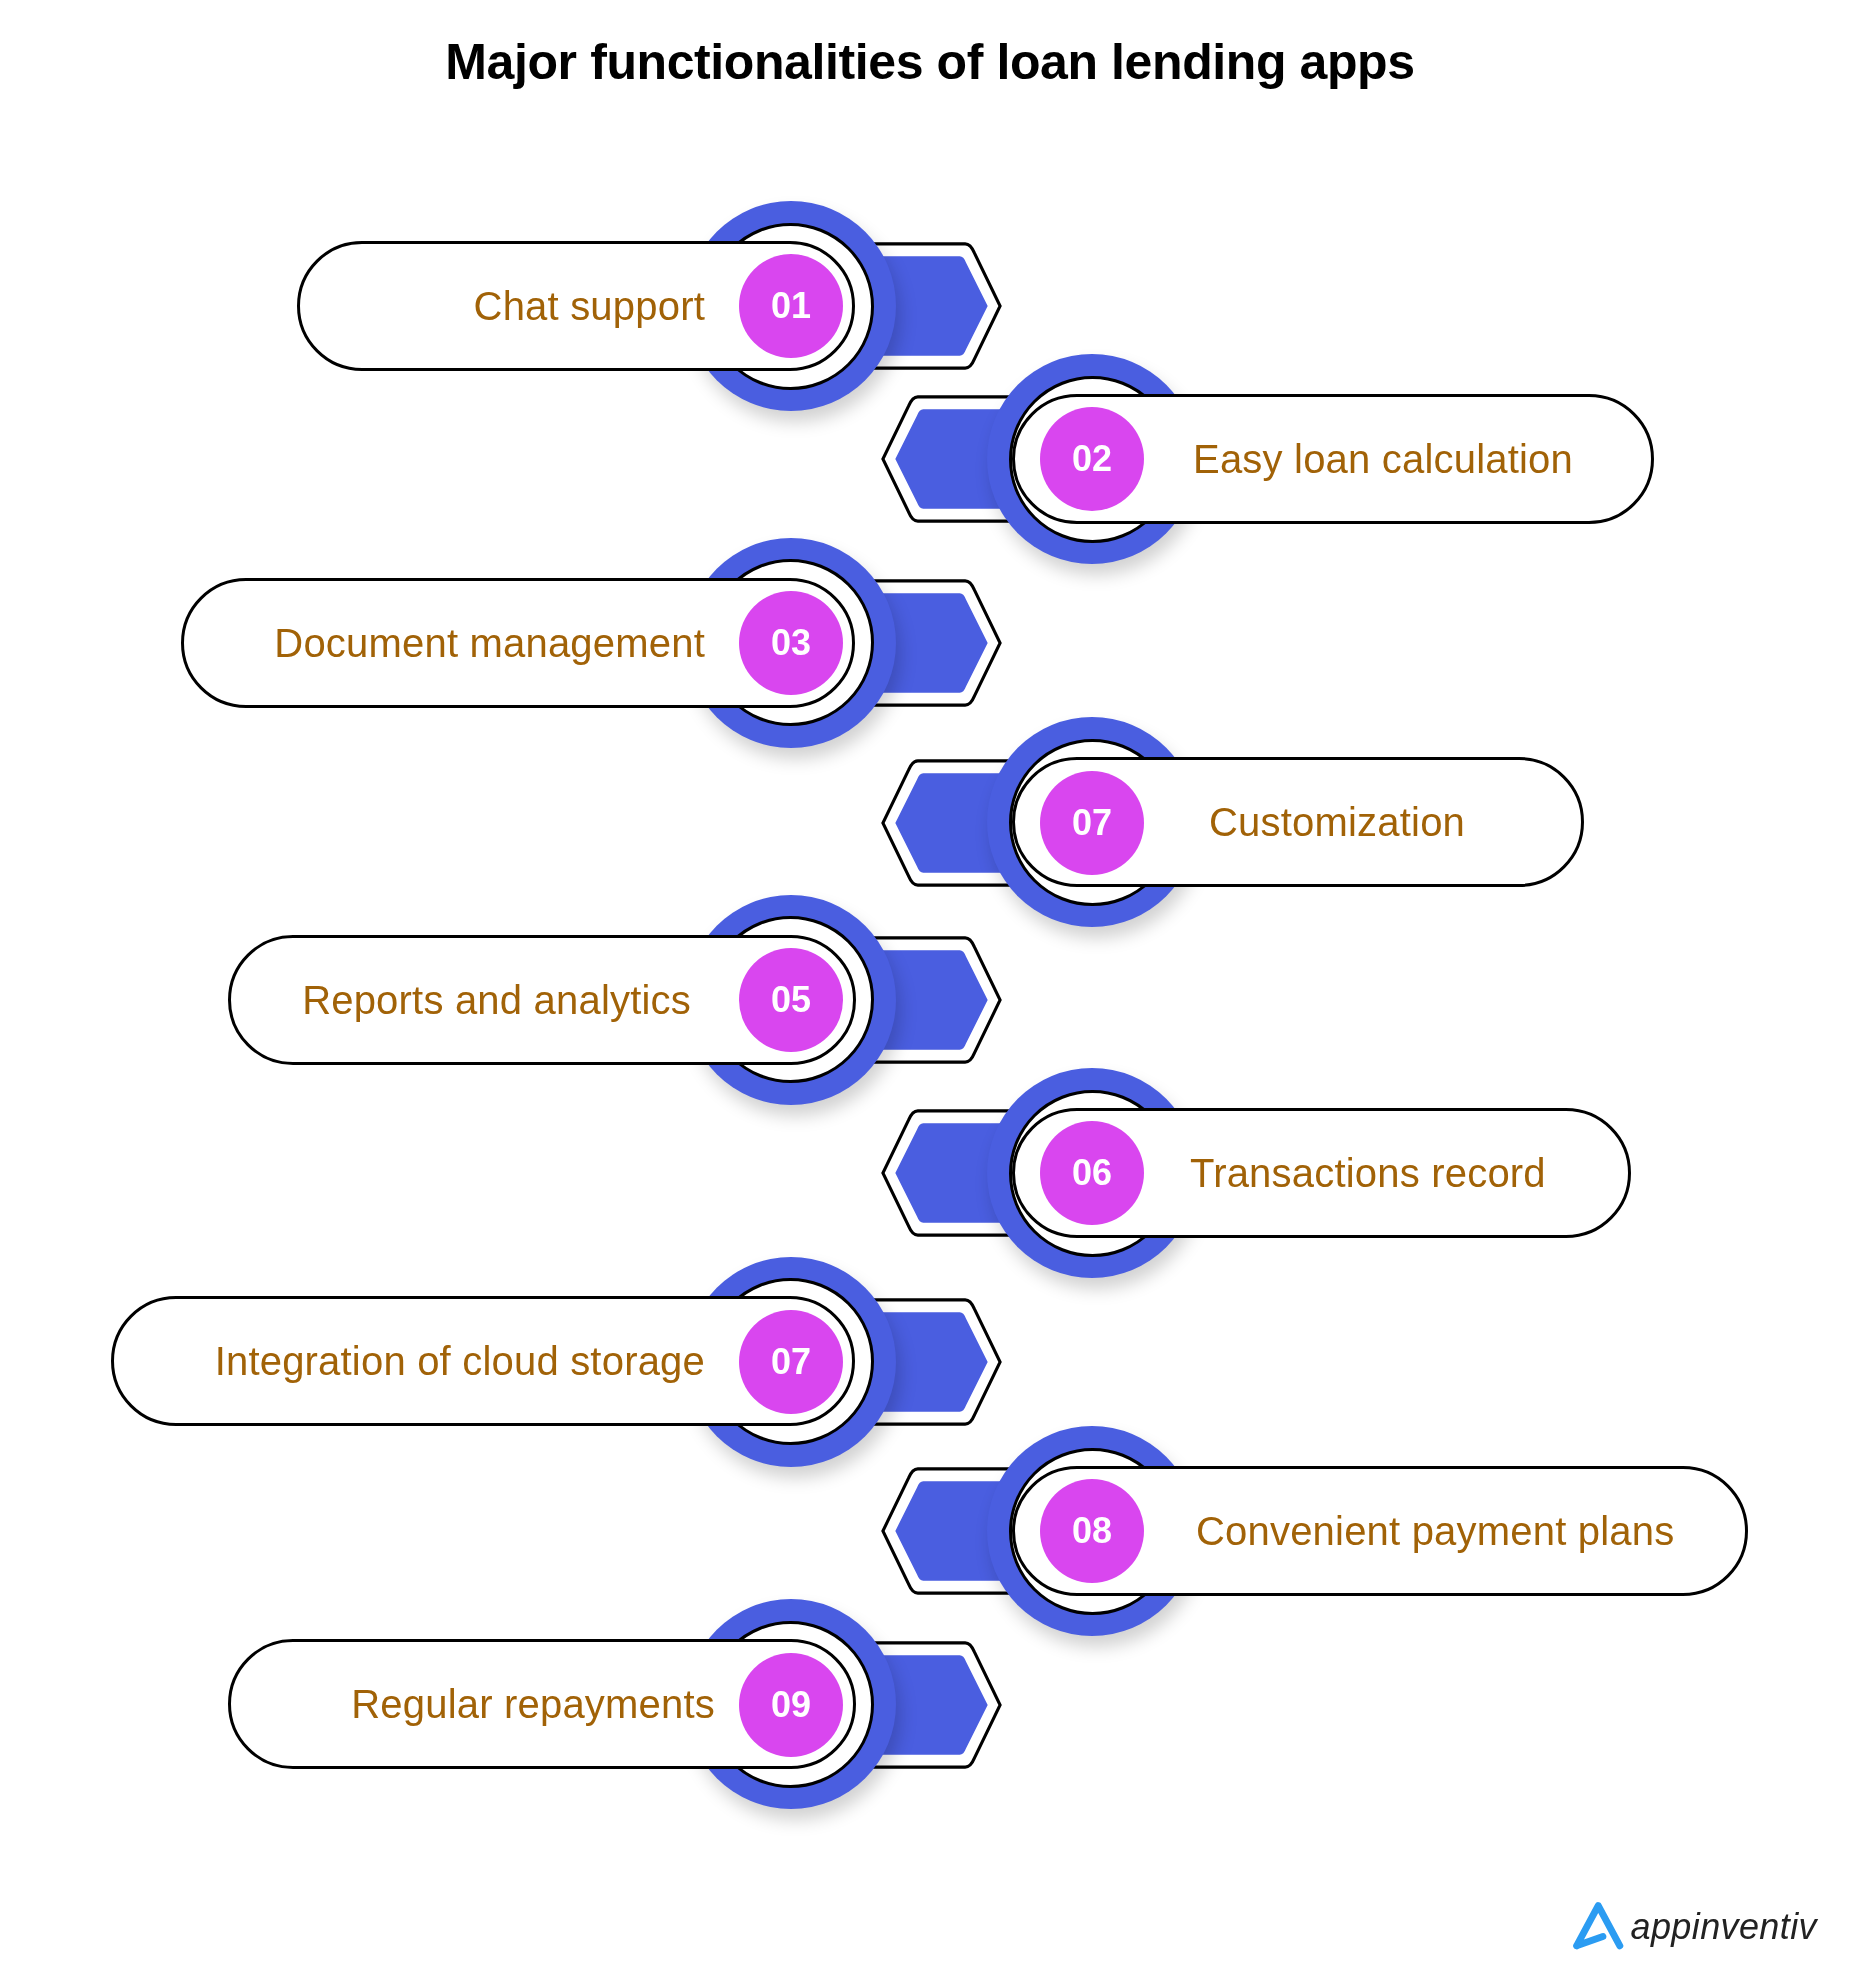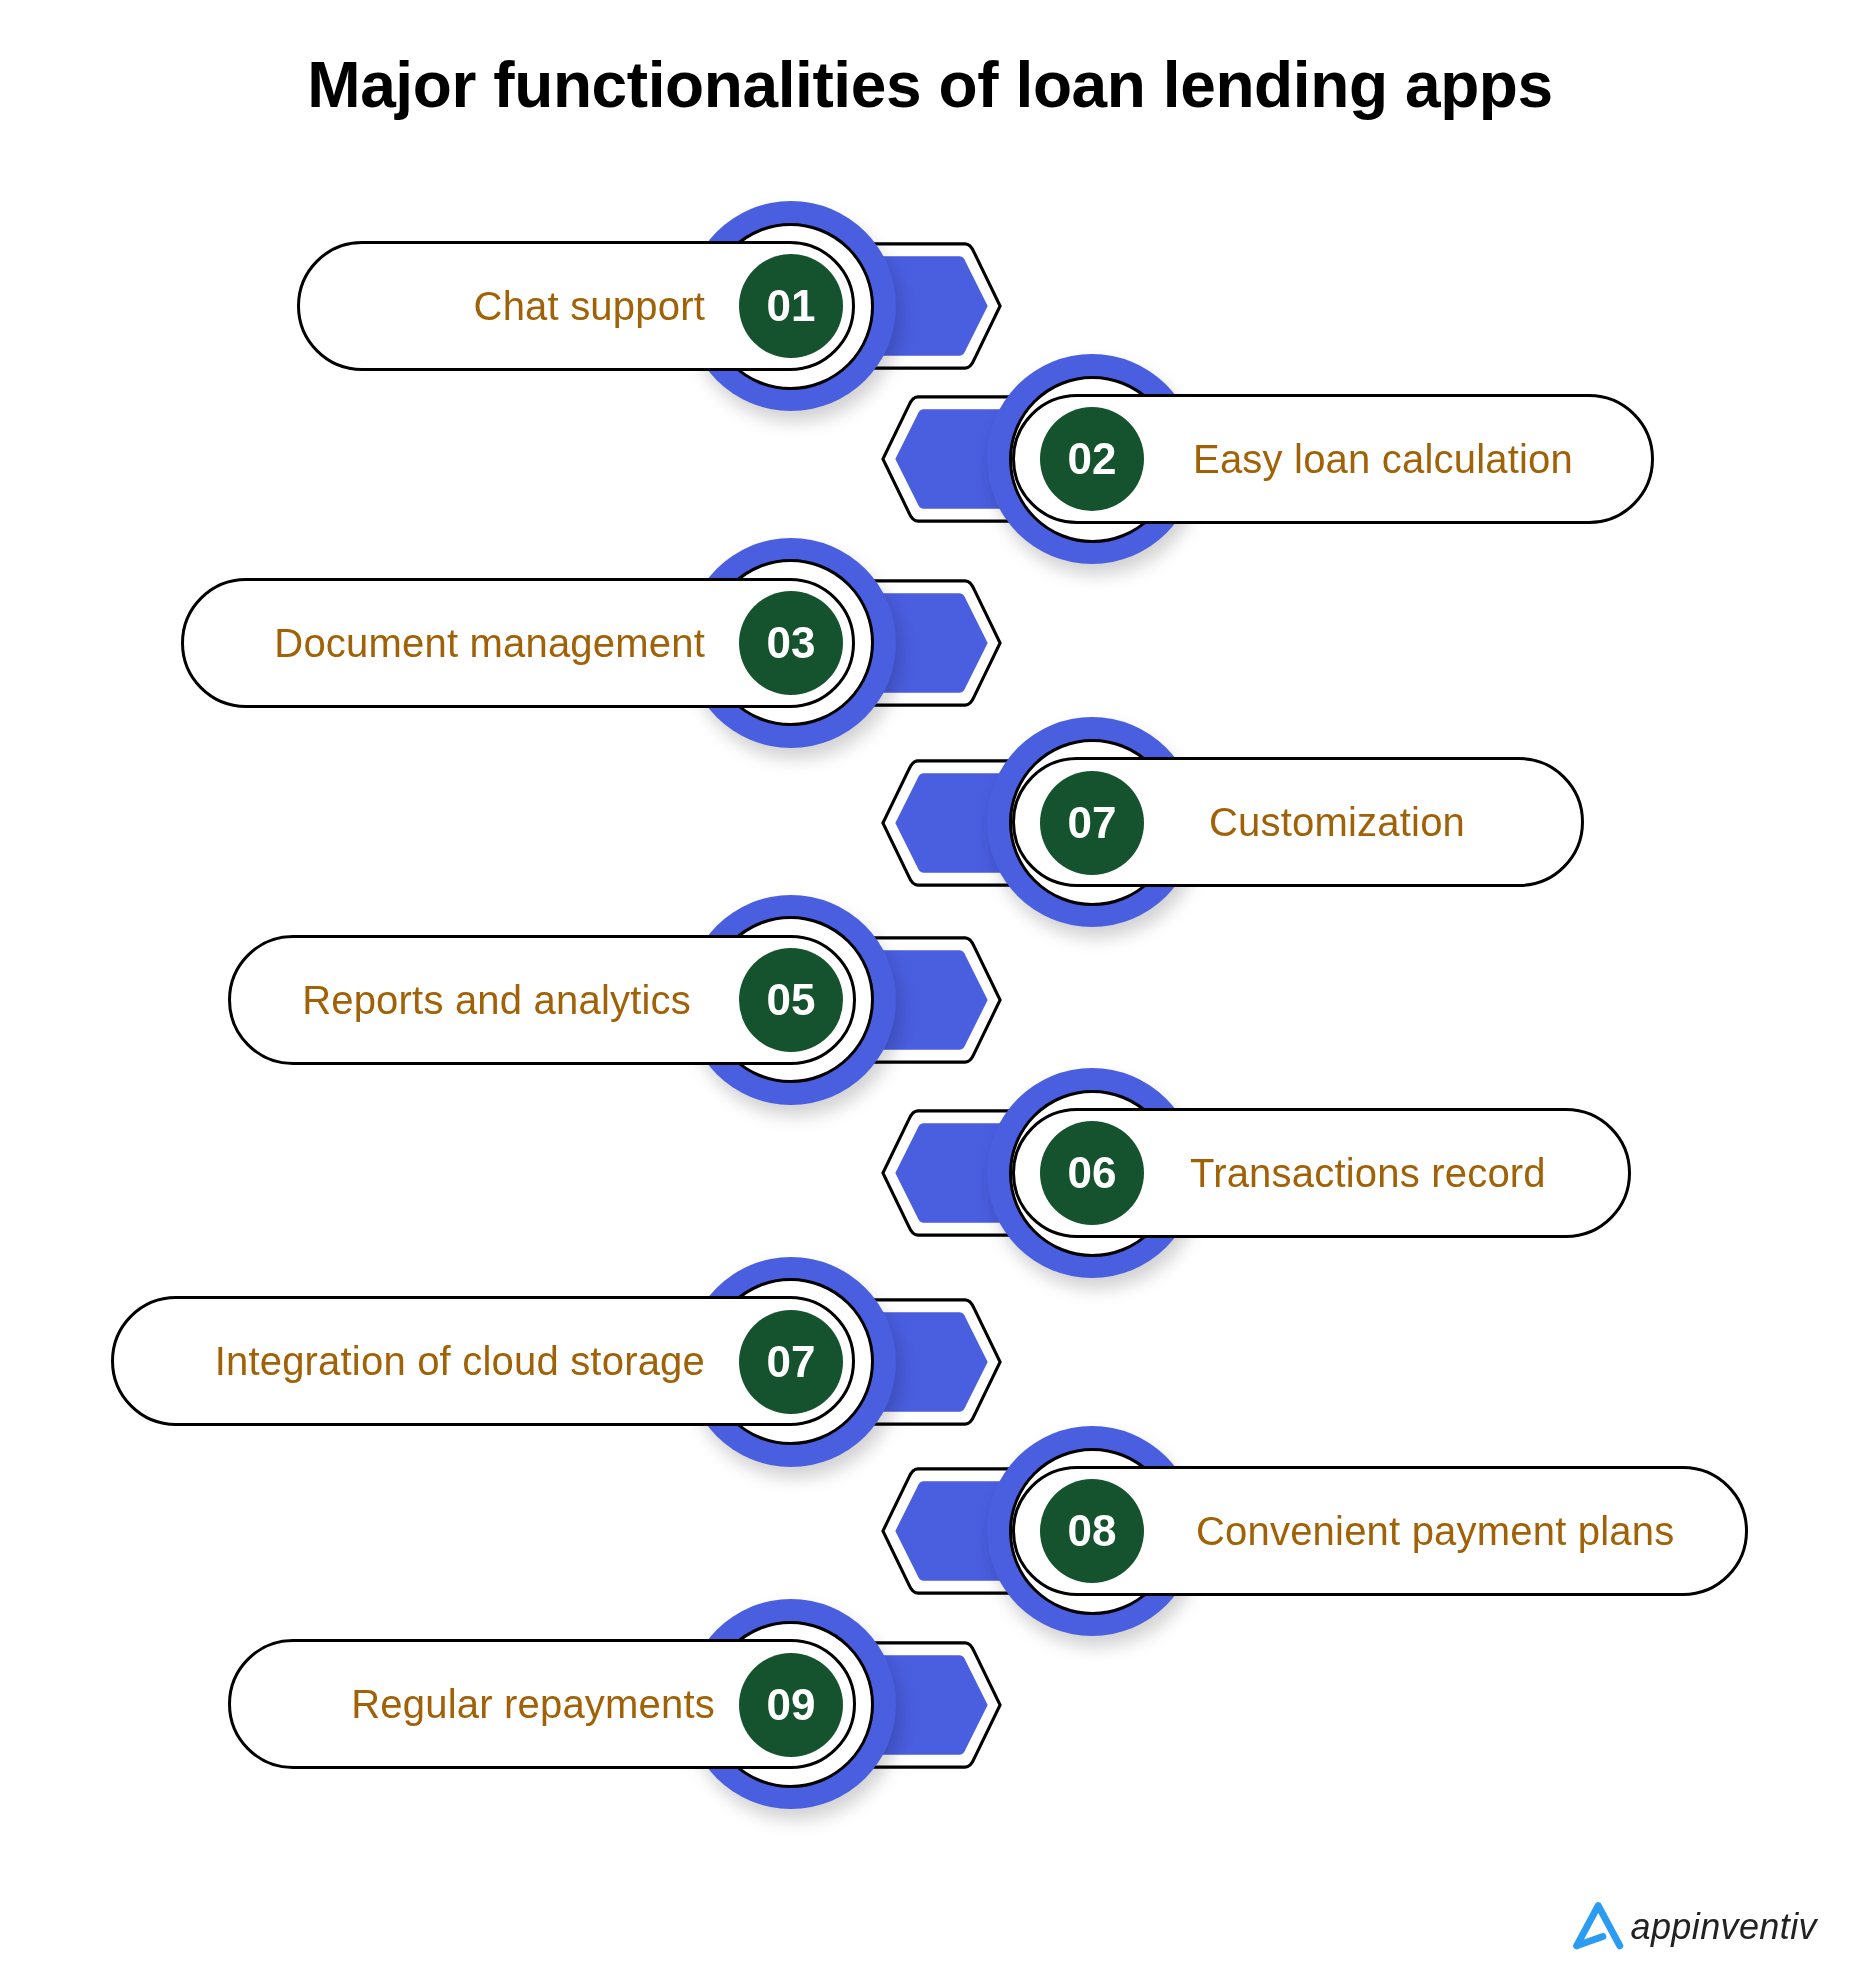--- a/index.html
+++ b/index.html
@@ -1,24 +1,24 @@
 <!DOCTYPE html>
 <html style="font-size:12.4px"><head>
 <meta charset="utf-8">
 <style>
   html, body { margin:0; padding:0; background:#ffffff; }
   body { width:1860px; height:1983px; position:relative; overflow:hidden; font-family:"Liberation Sans", sans-serif; }
-  .title { position:absolute; left:0; right:0; top:48px; text-align:center; font-size:64px; font-weight:700; color:#000; letter-spacing:-0.4px; }
+  .title { position:absolute; left:0; right:0; top:33px; text-align:center; font-size:50px; font-weight:700; color:#000; letter-spacing:-0.4px; }
   .item { position:absolute; }
   .tab { position:absolute; }
   .ring { position:absolute; border-radius:50%; background:#4a5ee0; box-shadow: 4.6px 11px 17px rgba(0,0,0,0.18); }
   .ring-inner { position:absolute; border-radius:50%; background:#ffffff; border:3.1px solid #000; box-sizing:border-box; }
   .pill { position:absolute; background:#fff; border:3.1px solid #000; box-sizing:border-box; border-radius:66px; display:flex; align-items:center; }
   .pill-text { font-size:40px; font-weight:400; color:#a16207; white-space:nowrap; letter-spacing:0.2px; }
-  .num { position:absolute; border-radius:50%; background:#14532d; color:#fff; font-weight:700; font-size:44px; display:flex; align-items:center; justify-content:center; }
+  .num { position:absolute; border-radius:50%; background:#d946ef; color:#fff; font-weight:700; font-size:36px; display:flex; align-items:center; justify-content:center; }
   .logo { position:absolute; right:43px; bottom:31px; display:flex; align-items:center;font-style:italic; }
   .logo-text { font-size:36px; color:#222; margin-left:4.6px; letter-spacing:0.4px; }
 </style>
 </head>
 <body>
 
 <div class="title">Major functionalities of loan lending apps</div>
 
 <div id="items">
     <div class="item" style="left: 0px; top: 0px;">

